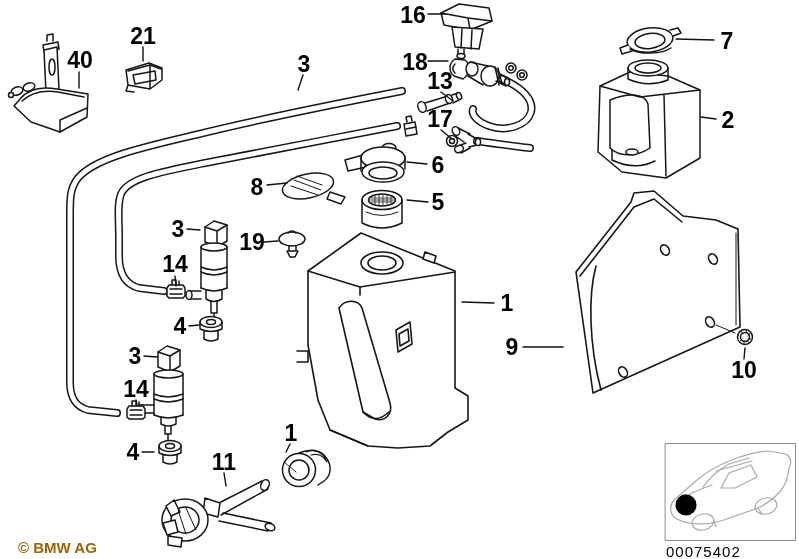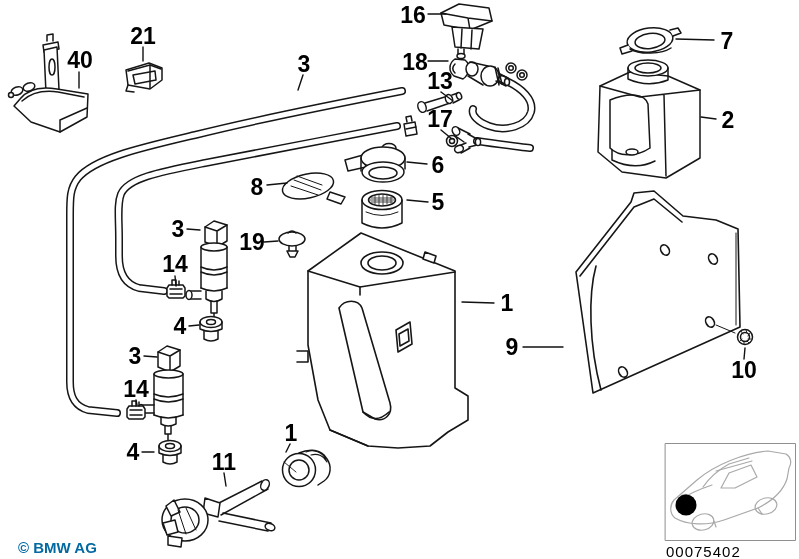--- a/index.html
+++ b/index.html
@@ -2,21 +2,21 @@
 <html><head>
 <meta charset="utf-8">
 <style>
   html,body{margin:0;padding:0;background:#fff;}
   .canvas{position:relative;width:799px;height:559px;background:#ffffff;overflow:hidden;
           font-family:"Liberation Sans",sans-serif;}
   .art{position:absolute;left:0;top:0;}
   .plabel{position:absolute;transform:translate(-50%,-50%);
           font-weight:700;font-size:23px;color:#000;line-height:1;white-space:nowrap;
           cursor:default;user-select:none;}
-  .copyright{position:absolute;left:18px;top:539px;font-weight:700;font-size:15px;color:#0369a1;}
+  .copyright{position:absolute;left:18px;top:539px;font-weight:700;font-size:15px;color:#a16207;}
   .imgnum{position:absolute;left:666px;top:543px;font-size:15px;color:#000000;letter-spacing:1px;}
 </style>
 </head>
 <body>
 
 <div class="canvas">
 
 <svg class="art" width="799" height="559" viewBox="0 0 799 559" stroke-linecap="round" stroke-linejoin="round" fill="none">
 
   <g>

